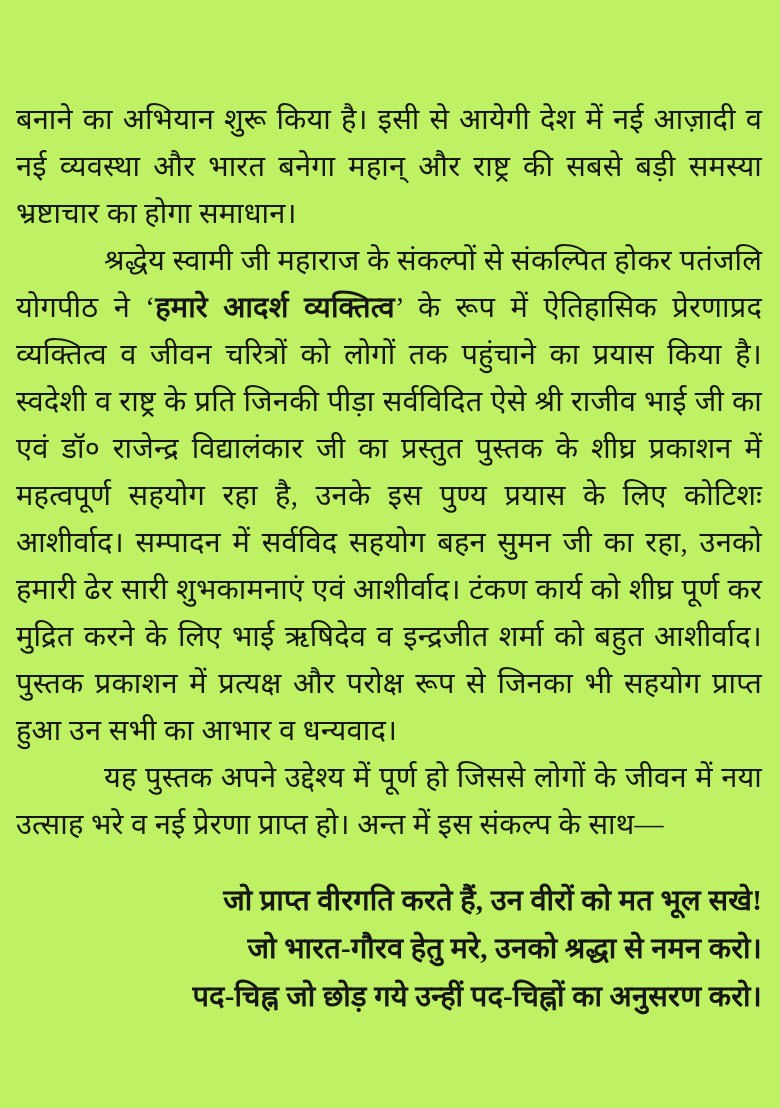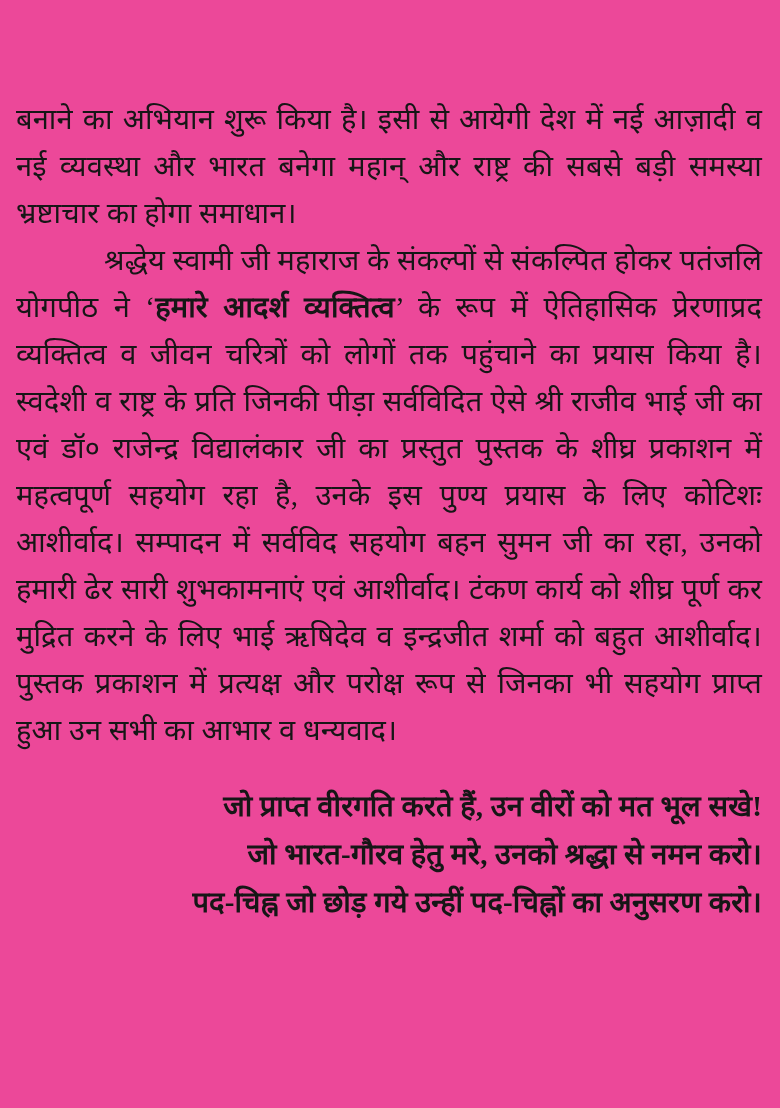--- a/index.html
+++ b/index.html
@@ -6,21 +6,21 @@
 
   html, body {
     width: 780px;
     background: #ffffff;
   }
 
   .page {
     position: relative;
     width: 780px;
     height: 1108px;
-    background: #ec4899;
+    background: #bef264;
     overflow: hidden;
     font-family: "Liberation Serif", "DejaVu Serif", serif;
     color: #161616;
   }
 
   .text-block {
     padding: 96px 18px 0 16px;
   }
 
   .para {
@@ -59,20 +59,23 @@
   <div class="text-block">
 
     <p class="para">
       <span>बनाने का अभियान शुरू किया है। इसी से आयेगी देश में नई आज़ादी व नई व्यवस्था और भारत बनेगा महान् और राष्ट्र की सबसे बड़ी समस्या भ्रष्टाचार का होगा समाधान।</span>
     </p>
 
     <p class="para indent">
       <span>श्रद्धेय स्वामी जी महाराज के संकल्पों से संकल्पित होकर पतंजलि योगपीठ ने ‘</span><span class="bold-inline">हमारे आदर्श व्यक्तित्व</span><span>’  के रूप में ऐतिहासिक प्रेरणाप्रद व्यक्तित्व व जीवन चरित्रों को लोगों तक पहुंचाने का प्रयास किया है। स्वदेशी व राष्ट्र के प्रति जिनकी पीड़ा सर्वविदित ऐसे श्री राजीव भाई जी का एवं डॉ० राजेन्द्र विद्यालंकार जी का प्रस्तुत पुस्तक के शीघ्र प्रकाशन में महत्वपूर्ण सहयोग रहा है, उनके इस पुण्य प्रयास के लिए कोटिशः आशीर्वाद। सम्पादन में सर्वविद सहयोग बहन सुमन जी का रहा, उनको हमारी ढेर सारी शुभकामनाएं एवं आशीर्वाद। टंकण कार्य को शीघ्र पूर्ण कर मुद्रित करने के लिए भाई ऋषिदेव व इन्द्रजीत शर्मा को बहुत आशीर्वाद। पुस्तक प्रकाशन में प्रत्यक्ष और परोक्ष रूप से जिनका भी सहयोग प्राप्त हुआ उन सभी का आभार व धन्यवाद।</span>
     </p>
 
+    <p class="para indent">
+      <span>यह पुस्तक अपने उद्देश्य में पूर्ण हो जिससे लोगों के जीवन में नया उत्साह भरे व नई प्रेरणा प्राप्त हो। अन्त में इस संकल्प के साथ—</span>
+    </p>
 
     <div class="verse-block">
       <div class="verse-line">जो प्राप्त वीरगति करते हैं, उन वीरों को मत भूल सखे!</div>
       <div class="verse-line">जो भारत-गौरव हेतु मरे, उनको श्रद्धा से नमन करो।</div>
       <div class="verse-line">पद-चिह्न जो छोड़ गये उन्हीं पद-चिह्नों का अनुसरण करो।</div>
     </div>
 
   </div>
 </div>
 

